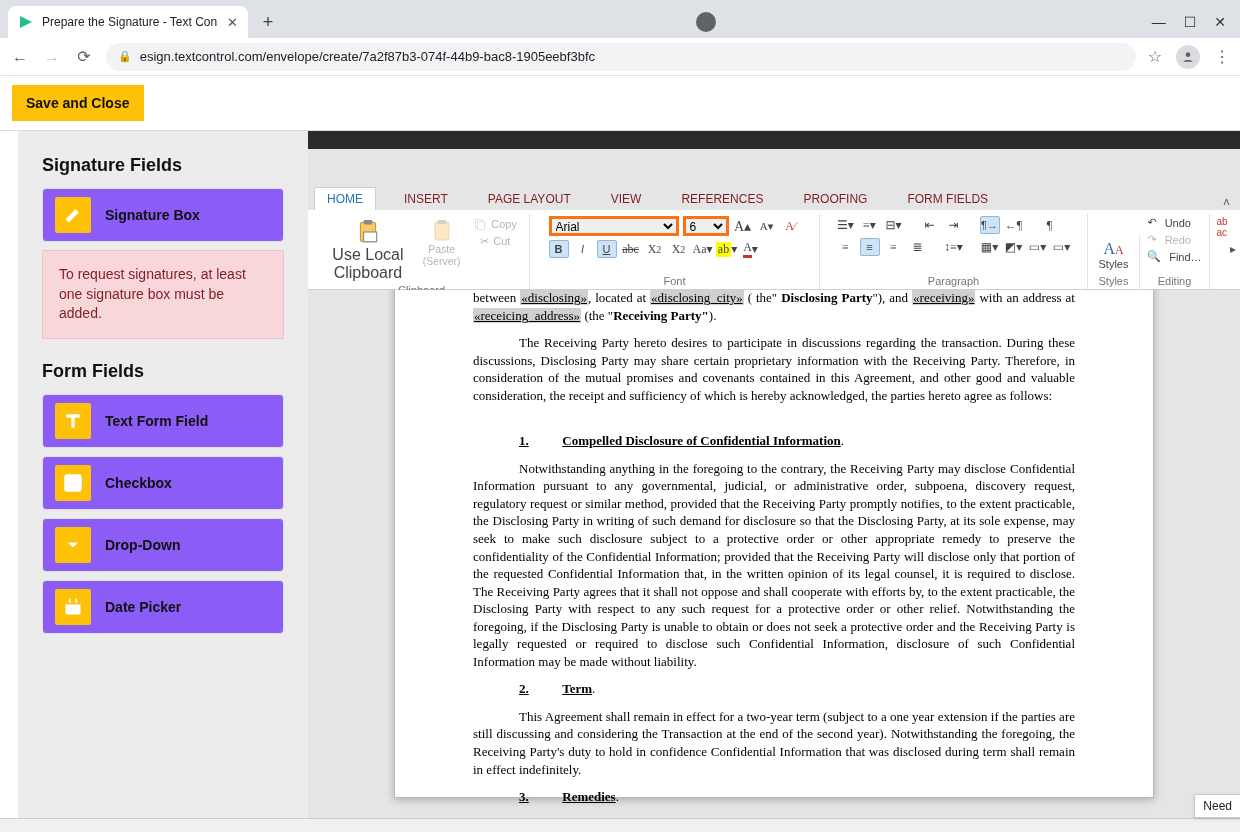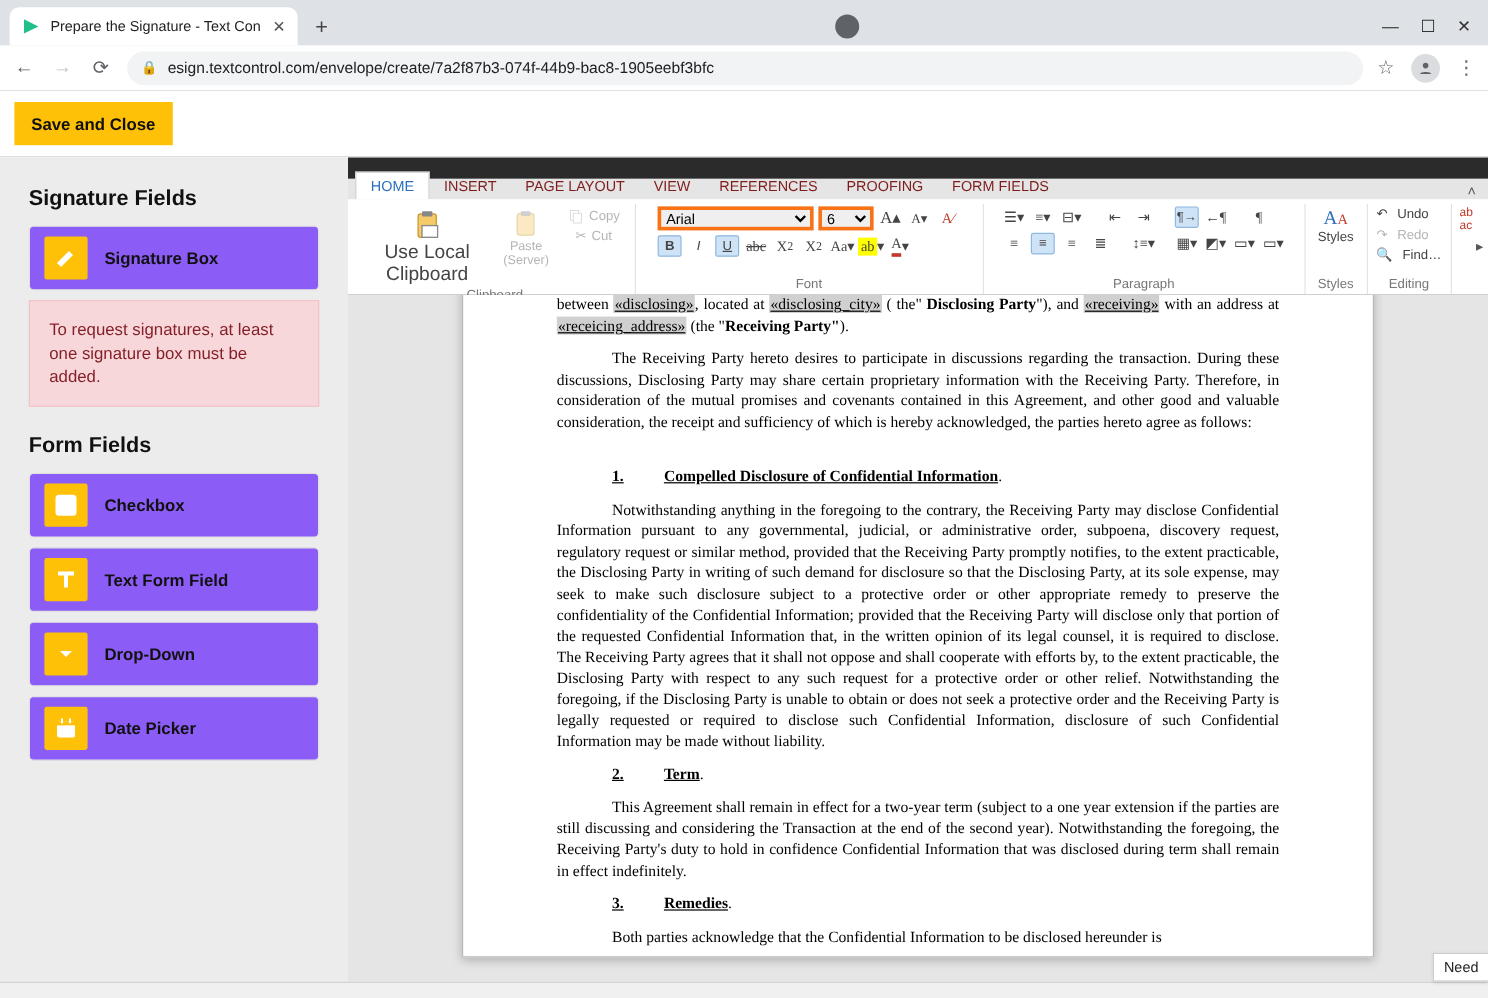--- a/index.html
+++ b/index.html
@@ -16,31 +16,31 @@
 .addrbar .navbtn { font-size:16px; color:#5f6368; width:20px; text-align:center;}
 .urlfield { flex:1; height:28px; background:#f1f3f4; border-radius:14px; display:flex; align-items:center; padding:0 12px; gap:8px; color:#202124; font-size:13px;}
 .urlfield .lock { font-size:11px; color:#5f6368;}
 .addr-right { display:flex; align-items:center; gap:14px; color:#5f6368; font-size:16px;}
 .avatar-circle { width:24px; height:24px; border-radius:50%; background:#dadce0; display:flex; align-items:center; justify-content:center;}
 
 .approw { height:54px; display:flex; align-items:center; padding:0 12px; background:#fff;}
 .save-btn { background:#ffc107; border:none; padding:10px 14px; font-weight:700; font-size:14px; cursor:pointer; color:#111;}
 
 .main { flex:1; display:flex; overflow:hidden; border-top:1px solid #ddd;}
-.sidebar { width:290px; background:#ececec; padding:18px 24px; overflow:auto; }
+.sidebar { width:290px; background:#ececec; padding:18px 24px; overflow:auto;margin-left:18px; }
 .sidebar h2 { font-size:18px; font-weight:600; margin:6px 0 12px 0; color:#111;}
 .field-card { background:#8b5cf6; border:1px solid #e1e1e1; border-radius:4px; display:flex; align-items:center; gap:14px; padding:8px 12px; margin-bottom:8px; cursor:grab;}
 .field-icon { width:36px; height:36px; background:#ffc107; display:flex; align-items:center; justify-content:center; border-radius:2px;}
 .field-icon svg { fill:#fff; }
 .field-label { font-weight:600; font-size:14px; color:#111;}
 .alert { background:#f8d7da; border:1px solid #f3c2c7; color:#842029; padding:14px 16px; border-radius:0; font-size:14px; line-height:1.4; margin-top:8px; margin-bottom:22px;}
 
 .editor { flex:1; background:#e5e5e5; display:flex; flex-direction:column; overflow:hidden;}
 .editor-top-dark { height:18px; background:#2b2b2b; }
-.ribbon-tabs { height:17px; background:#e5e5e5; display:flex; align-items:flex-end; padding-left:6px; gap:0; font-size:12px;}
+.ribbon-tabs { height:17px; background:#e5e5e5; display:flex; align-items:flex-end; padding-left:6px; gap:16px; font-size:12px;margin-top:44px;}
 .ribbon-tab { padding:4px 12px 4px 12px; color:#7f1d1d; cursor:default;}
 .ribbon-tab.active { background:#fff; color:#2a6fbf; border:1px solid #cfcfcf; border-bottom:none;}
 .ribbon-collapse { margin-left:auto; padding:0 10px; color:#555; font-size:12px;}
 .ribbon { background:#fff; border-bottom:1px solid #cfcfcf; display:flex; align-items:stretch; padding:4px 6px 0 6px; gap:0; height:80px; font-size:11px; color:#444; position:relative;}
 .rgroup { display:flex; flex-direction:column; align-items:center; justify-content:space-between; padding:2px 8px 0 8px; border-right:1px solid #e3e3e3; }
 .rgroup:last-of-type { border-right:none; }
 .rgroup .body { flex:1; display:flex; align-items:flex-start; gap:4px;}
 .rgroup .glabel { font-size:11px; color:#777; padding:1px 0 2px 0; text-align:center; width:100%;}
 .rbtn { display:flex; flex-direction:column; align-items:center; justify-content:center; padding:2px 4px; color:#444; min-width:44px; text-align:center; line-height:1.1;}
 .rbtn.small { min-width:auto; flex-direction:row; gap:4px; padding:1px 4px;}
@@ -130,34 +130,34 @@
             </svg>
         </span>
         <span class="field-label">Signature Box</span>
       </div>
       <div class="alert">To request signatures, at least one signature box must be added.</div>
 
       <h2>Form Fields</h2>
 
       <div class="field-card">
         <span class="field-icon">
+          <svg width="20" height="20" viewBox="0 0 24 24" fill="#fff">
+              <path d="M4 4h16v4h-6v12h-4V8H4z"></path>
+            </svg>
+        </span>
+        <span class="field-label">Text Form Field</span>
+      </div>
+      <div class="field-card">
+        <span class="field-icon">
           <svg width="20" height="20" viewBox="0 0 24 24" fill="none" stroke="#fff" stroke-width="3">
               <rect x="3" y="3" width="18" height="18" rx="2"></rect>
               <path d="M7 12l3 3 7-7"></path>
             </svg>
         </span>
         <span class="field-label">Checkbox</span>
-      </div>
-      <div class="field-card">
-        <span class="field-icon">
-          <svg width="20" height="20" viewBox="0 0 24 24" fill="#fff">
-              <path d="M4 4h16v4h-6v12h-4V8H4z"></path>
-            </svg>
-        </span>
-        <span class="field-label">Text Form Field</span>
       </div>
       <div class="field-card">
         <span class="field-icon">
           <svg width="20" height="20" viewBox="0 0 24 24" fill="#fff">
               <path d="M6 9l6 6 6-6z"></path>
             </svg>
         </span>
         <span class="field-label">Drop-Down</span>
       </div>
       <div class="field-card">
@@ -280,21 +280,21 @@
               <span style="width:8px;"></span>
               <span class="fmtbtn">▦▾</span>
               <span class="fmtbtn">◩▾</span>
               <span class="fmtbtn">▭▾</span>
               <span class="fmtbtn">▭▾</span>
             </div>
           </div>
           <div class="glabel">Paragraph</div>
         </div>
 
-        <div class="rgroup" style="min-width:52px;">
+        <div class="rgroup" style="min-width:52px;margin-top:22px;">
           <div class="body styles-col">
             <div class="rbtn">
               <span style="font-family:serif;"><span style="color:#2a6fbf;font-size:16px;">A</span><span style="color:#c0392b;font-size:12px;">A</span></span>
               <span>Styles</span>
             </div>
           </div>
           <div class="glabel">Styles</div>
         </div>
 
         <div class="rgroup" style="min-width:70px;">

